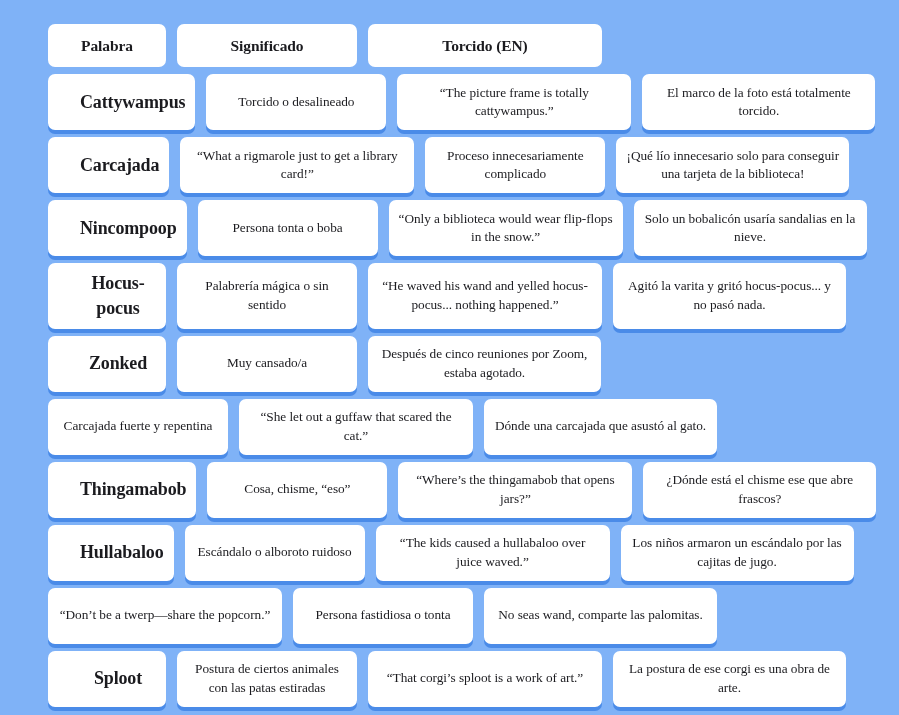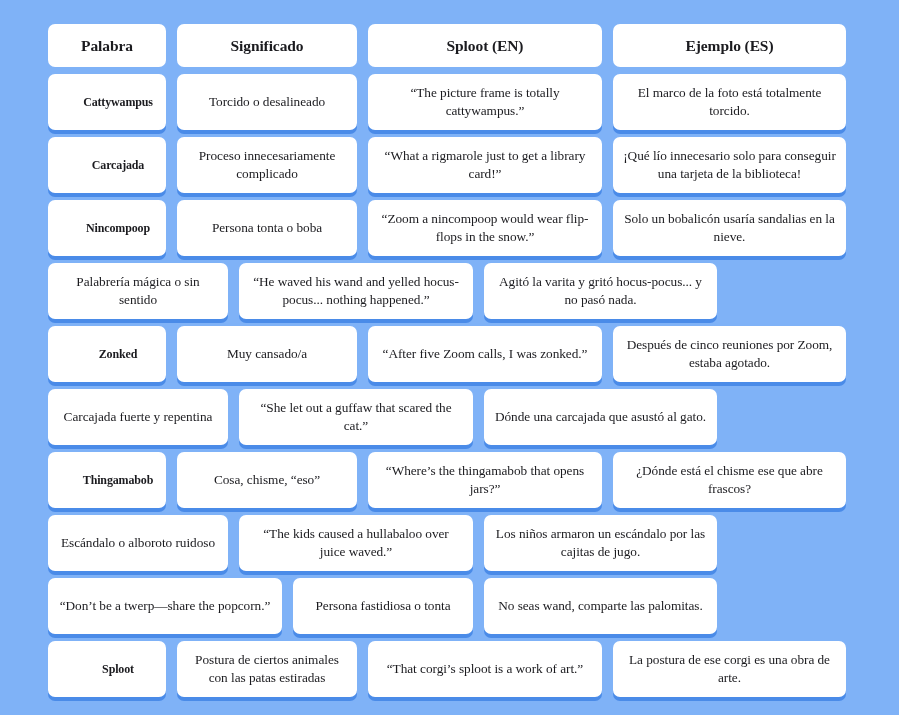--- a/index.html
+++ b/index.html
@@ -66,80 +66,80 @@
     min-height: 56px;
     box-shadow: 0 4px 0 0 #4a8be8;
     font-size: 13.3px;
     font-weight: 400;
     line-height: 1.38;
     letter-spacing: -0.05px;
   }
 
   .row-body .cell.word {
     font-weight: 700;
-    font-size: 12px;
+    font-size: 18px;
     letter-spacing: -0.15px;
     padding-left: 32px;
   }
 </style>
 </head>
 <body>
 
 <div id="table-wrap">
   <div class="table">
 
     <div class="row row-header">
       <div class="cell col-0">Palabra</div>
       <div class="cell col-1">Significado</div>
-      <div class="cell col-2">Sploot (EN)</div>
-      <div class="cell col-3">Ejemplo (ES)</div>
+      <div class="cell col-2">Torcido (EN)</div>
     </div>
 
     <div id="body-rows" style="display:flex;flex-direction:column;gap:7px;">
         <div class="row row-body">
           <div class="cell col-0 word">Cattywampus</div>
           <div class="cell col-1">Torcido o desalineado</div>
           <div class="cell col-2">“The picture frame is totally cattywampus.”</div>
           <div class="cell col-3">El marco de la foto está totalmente torcido.</div>
         </div>
         <div class="row row-body">
           <div class="cell col-0 word">Carcajada</div>
+          <div class="cell col-2">“What a rigmarole just to get a library card!”</div>
           <div class="cell col-1">Proceso innecesariamente complicado</div>
-          <div class="cell col-2">“What a rigmarole just to get a library card!”</div>
           <div class="cell col-3">¡Qué lío innecesario solo para conseguir una tarjeta de la biblioteca!</div>
         </div>
         <div class="row row-body">
           <div class="cell col-0 word">Nincompoop</div>
           <div class="cell col-1">Persona tonta o boba</div>
-          <div class="cell col-2">“Zoom a nincompoop would wear flip-flops in the snow.”</div>
+          <div class="cell col-2">“Only a biblioteca would wear flip-flops in the snow.”</div>
           <div class="cell col-3">Solo un bobalicón usaría sandalias en la nieve.</div>
         </div>
         <div class="row row-body">
+          <div class="cell col-0 word">Hocus-pocus</div>
           <div class="cell col-1">Palabrería mágica o sin sentido</div>
           <div class="cell col-2">“He waved his wand and yelled hocus-pocus... nothing happened.”</div>
           <div class="cell col-3">Agitó la varita y gritó hocus-pocus... y no pasó nada.</div>
         </div>
         <div class="row row-body">
           <div class="cell col-0 word">Zonked</div>
           <div class="cell col-1">Muy cansado/a</div>
-          <div class="cell col-2">“After five Zoom calls, I was zonked.”</div>
           <div class="cell col-3">Después de cinco reuniones por Zoom, estaba agotado.</div>
         </div>
         <div class="row row-body">
           <div class="cell col-1">Carcajada fuerte y repentina</div>
           <div class="cell col-2">“She let out a guffaw that scared the cat.”</div>
           <div class="cell col-3">Dónde una carcajada que asustó al gato.</div>
         </div>
         <div class="row row-body">
           <div class="cell col-0 word">Thingamabob</div>
           <div class="cell col-1">Cosa, chisme, “eso”</div>
           <div class="cell col-2">“Where’s the thingamabob that opens jars?”</div>
           <div class="cell col-3">¿Dónde está el chisme ese que abre frascos?</div>
         </div>
         <div class="row row-body">
+          <div class="cell col-0 word">Hullabaloo</div>
           <div class="cell col-1">Escándalo o alboroto ruidoso</div>
           <div class="cell col-2">“The kids caused a hullabaloo over juice waved.”</div>
           <div class="cell col-3">Los niños armaron un escándalo por las cajitas de jugo.</div>
         </div>
         <div class="row row-body">
           <div class="cell col-2">“Don’t be a twerp—share the popcorn.”</div>
           <div class="cell col-1">Persona fastidiosa o tonta</div>
           <div class="cell col-3">No seas wand, comparte las palomitas.</div>
         </div>
         <div class="row row-body">

